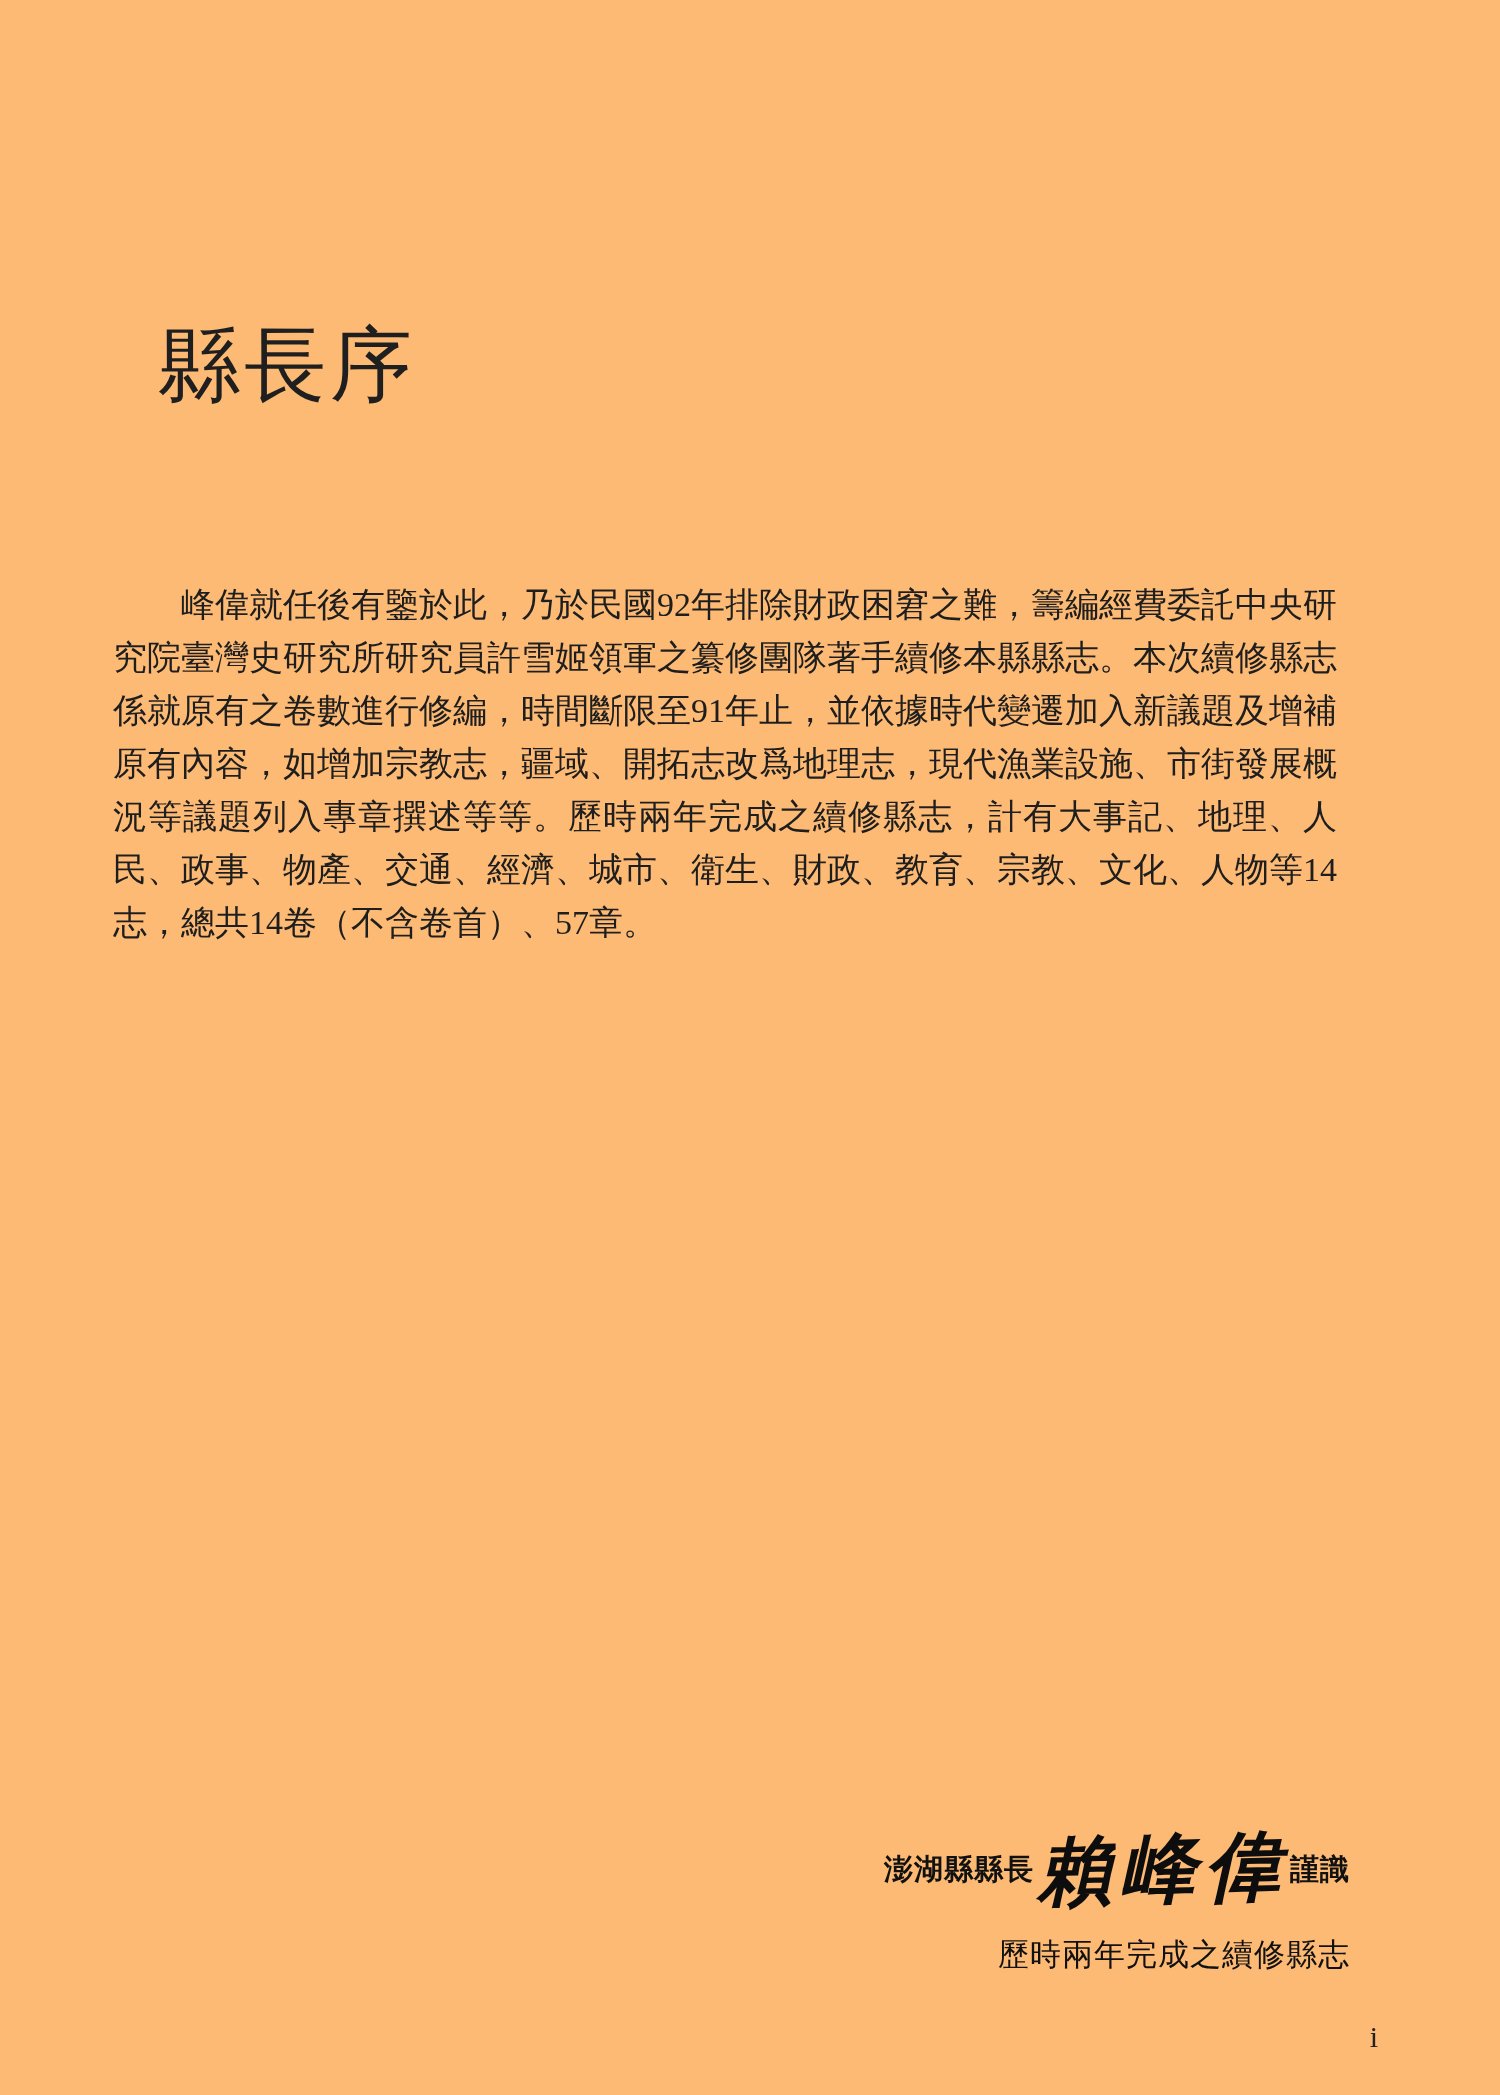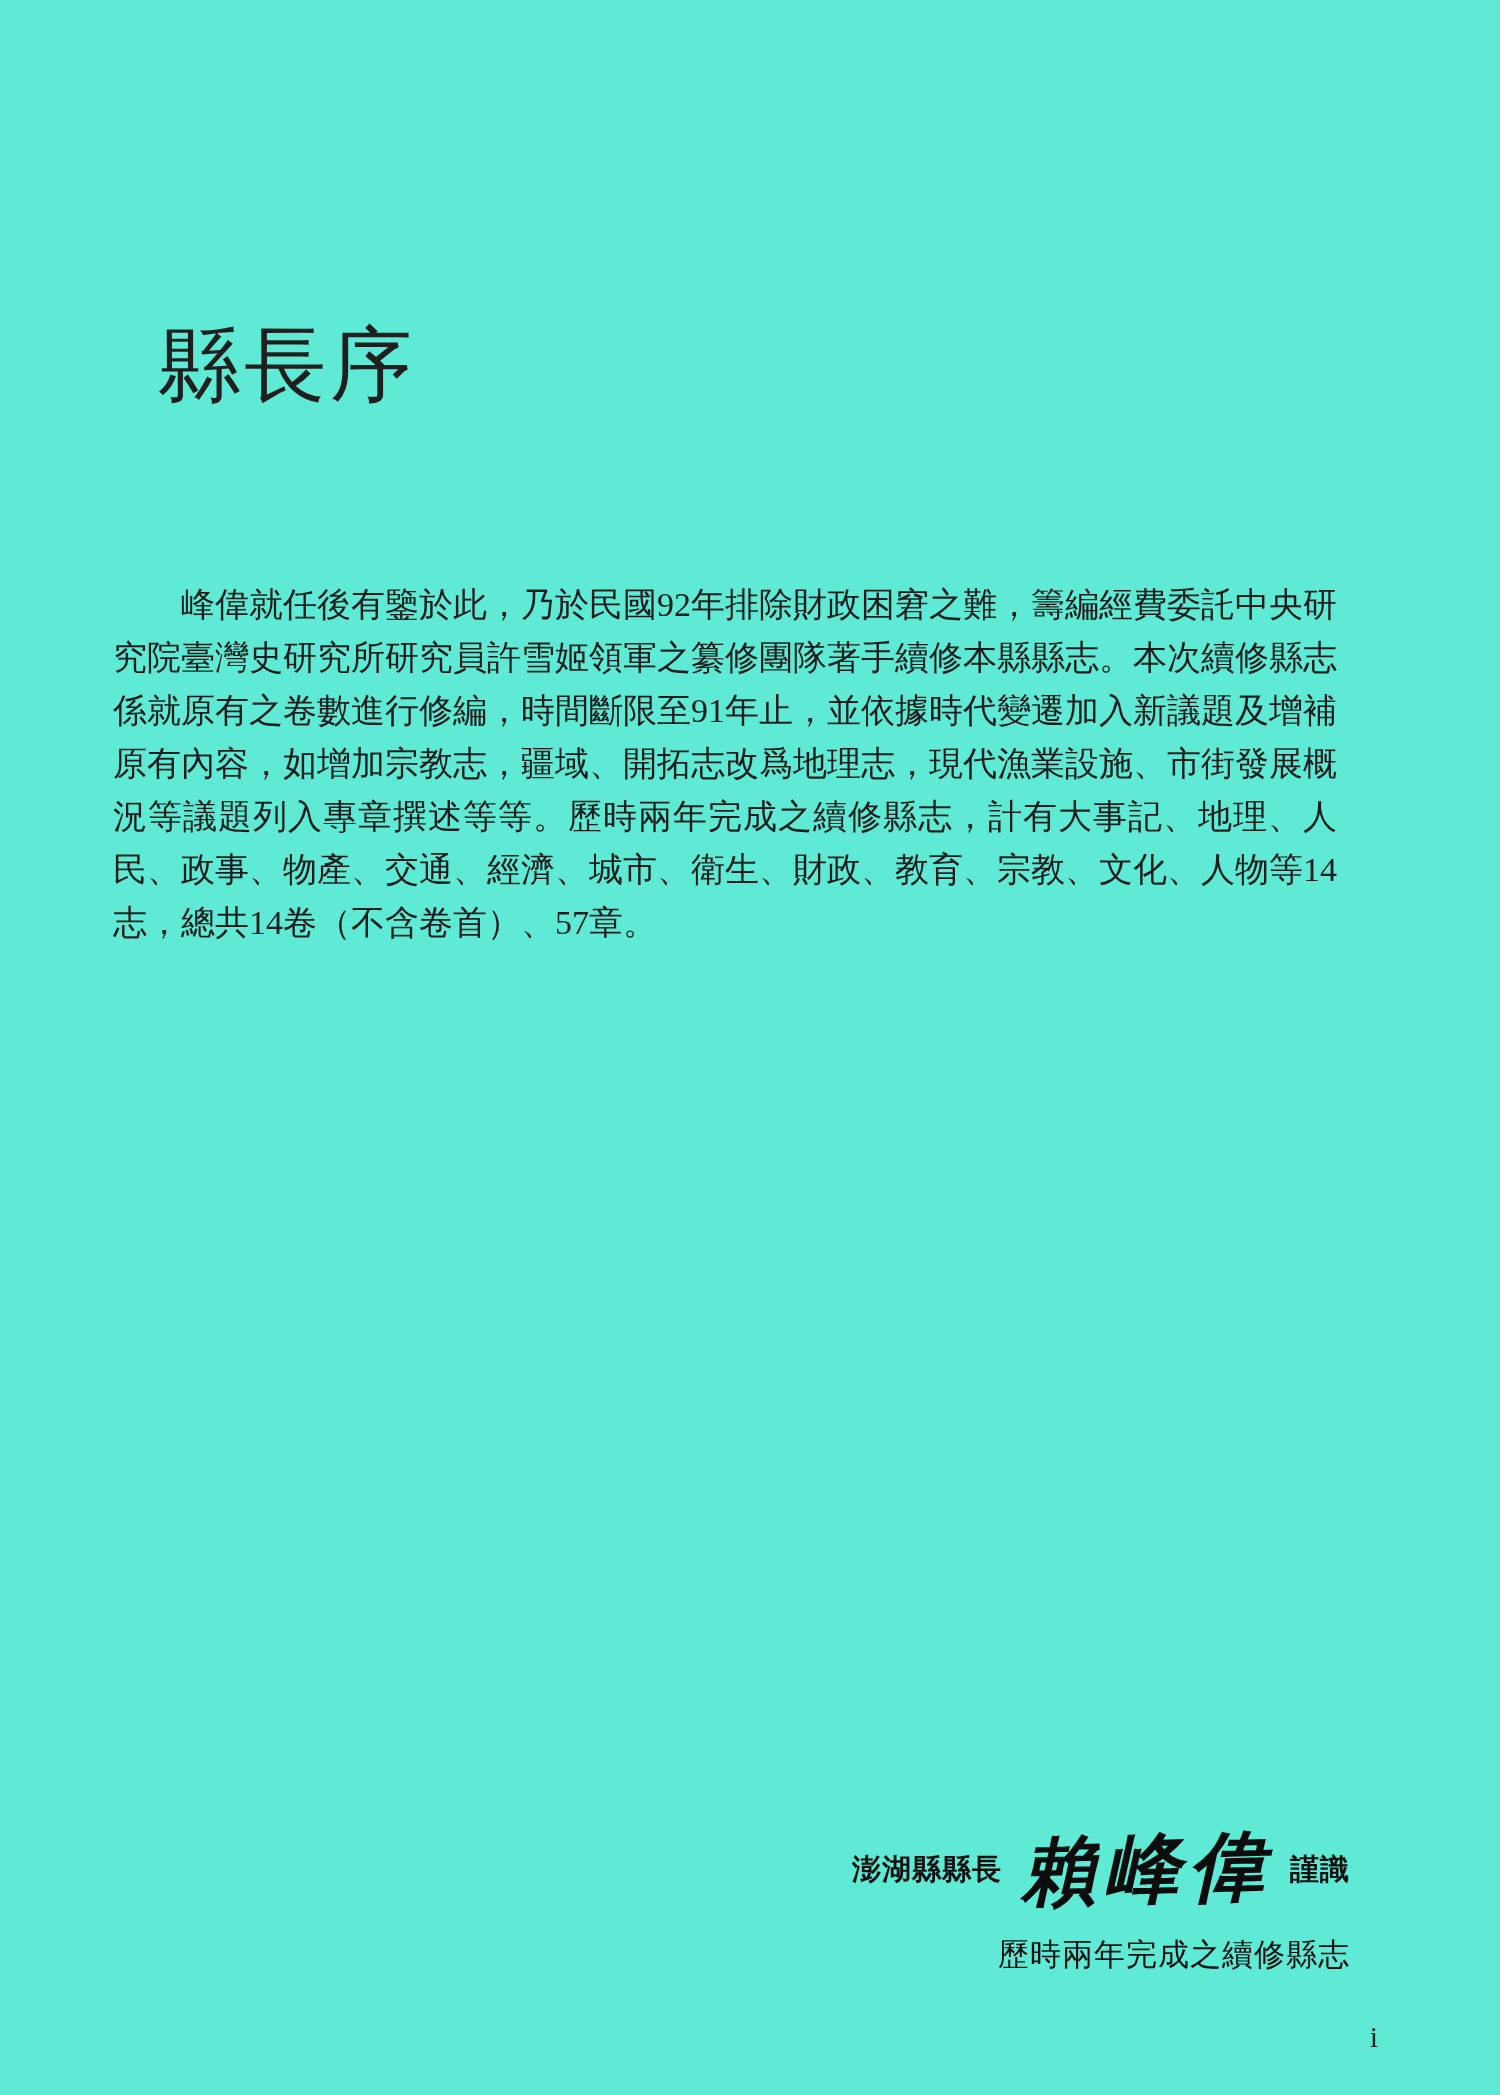--- a/index.html
+++ b/index.html
@@ -4,21 +4,21 @@
 <style>
   html, body {
     margin: 0;
     padding: 0;
     background: #ffffff;
   }
   .page {
     position: relative;
     width: 1500px;
     height: 2095px;
-    background: #5eead4;
+    background: #fdba74;
     color: #1c1c1c;
     overflow: hidden;
     font-family: "Liberation Serif", "DejaVu Serif", serif;
   }
   .doc-title {
     position: absolute;
     left: 158px;
     top: 262px;
     font-size: 82px;
     line-height: 1.2;
@@ -40,21 +40,21 @@
   .body-text p {
     margin: 0;
     text-indent: 2em;
   }
   .signature-row {
     position: absolute;
     right: 150px;
     top: 1828px;
     display: flex;
     align-items: center;
-    gap: 18px;
+    gap: 2px;
     white-space: nowrap;
   }
   .sig-role, .sig-closing {
     font-family: "Liberation Sans", "DejaVu Sans", sans-serif;
     font-weight: 600;
     font-size: 29px;
     color: #111;
     letter-spacing: 1px;
   }
   .sig-name {

